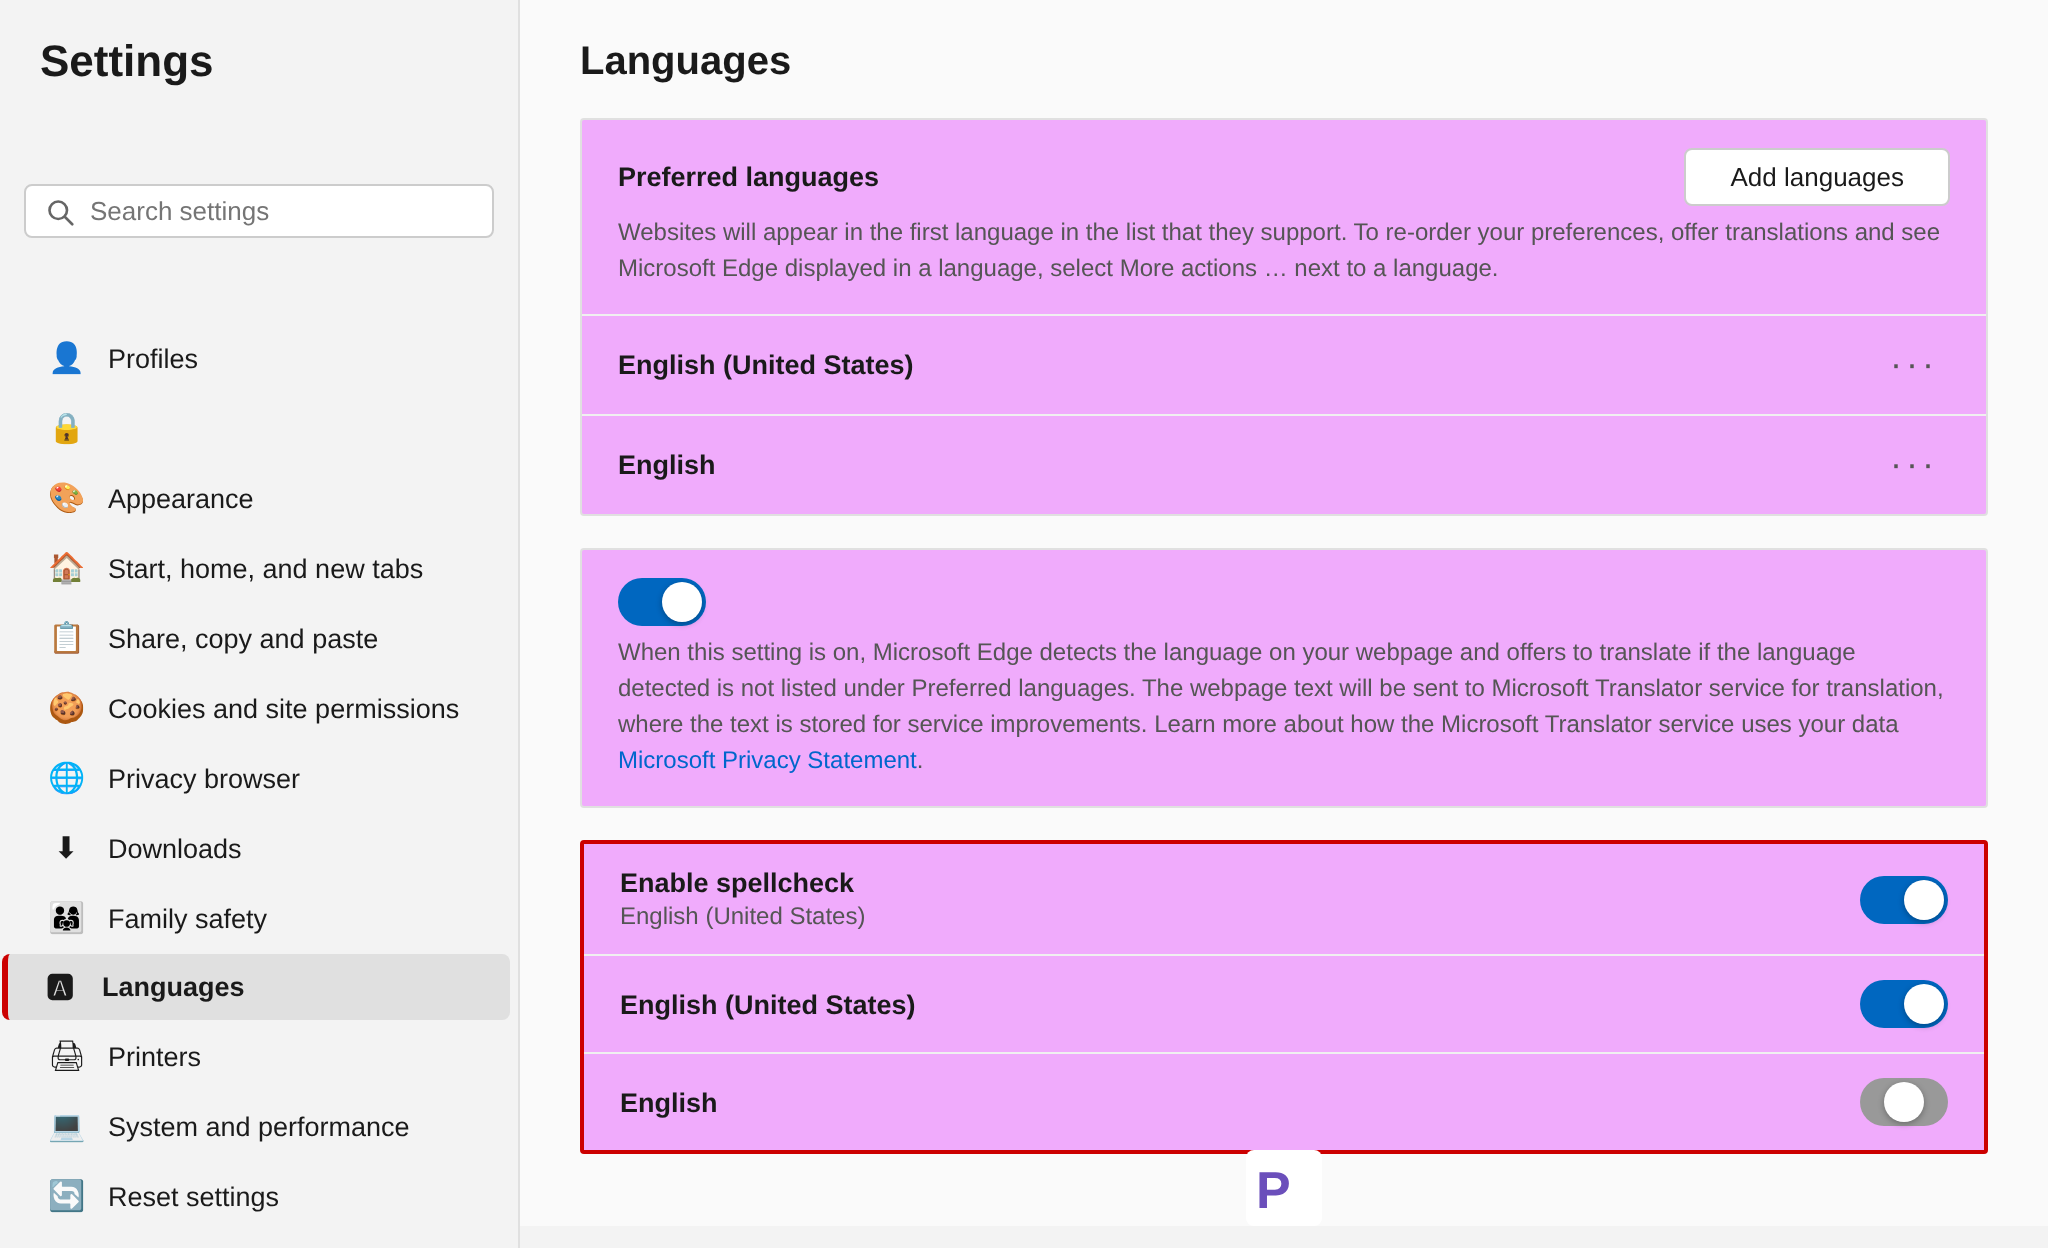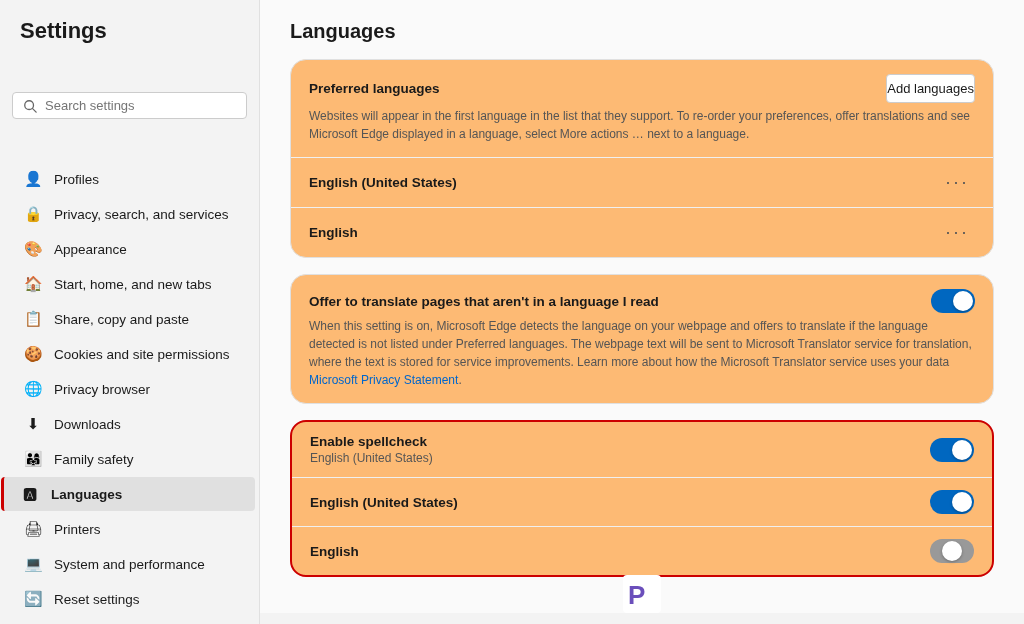--- a/index.html
+++ b/index.html
@@ -72,23 +72,23 @@
     }
     .page-title {
       font-size: 20px;
       font-weight: 600;
       margin-bottom: 16px;
       color: #1a1a1a;
     }
 
     
     .card {
-      background: #fdba74;
+      background: #f0abfc;
       border: 1px solid #e0e0e0;
-      border-radius: 16px;
+      border-radius: 2px;
       margin-bottom: 16px;
       padding: 0;
       overflow: hidden;
     }
     .card-row {
       padding: 14px 18px;
       border-bottom: 1px solid #f0f0f0;
     }
     .card-row:last-child { border-bottom: none; }
     .card-row-header {
@@ -123,21 +123,21 @@
       cursor: pointer;
       font-size: 18px;
       color: #555;
       padding: 2px 6px;
       letter-spacing: 2px;
     }
     .add-lang-btn {
       background: #fff;
       border: 1px solid #ccc;
       border-radius: 4px;
-      padding: 6px 0;
+      padding: 6px 22px;
       font-size: 13px;
       cursor: pointer;
       color: #1a1a1a;
     }
 
     
     .toggle {
       position: relative;
       width: 44px;
       height: 24px;
@@ -206,21 +206,20 @@
     </svg>
     <input type="text" placeholder="Search settings" style="">
   </div>
   <ul class="nav-list">
     <li class="nav-item">
       <span class="nav-icon">👤</span>
       <span>Profiles</span>
     </li>
     <li class="nav-item">
       <span class="nav-icon">🔒</span>
-      <span>Privacy, search, and services</span>
     </li>
     <li class="nav-item">
       <span class="nav-icon">🎨</span>
       <span>Appearance</span>
     </li>
     <li class="nav-item">
       <span class="nav-icon">🏠</span>
       <span>Start, home, and new tabs</span>
     </li>
     <li class="nav-item">
@@ -292,21 +291,20 @@
       </div>
       <div class="lang-entry">
         <span class="lang-name">English</span>
         <button class="dots-btn">···</button>
       </div>
     </div>
 
     <div class="card">
       <div class="card-row">
         <div class="card-row-header">
-          <div class="card-row-title">Offer to translate pages that aren't in a language I read</div>
           <label class="toggle">
             <div class="toggle-track on">
               <div class="toggle-thumb"></div>
             </div>
           </label>
         </div>
         <div class="card-row-desc">
           <span>When this setting is on, Microsoft Edge detects the language on your webpage and offers to translate if the language detected is not listed under Preferred languages. The webpage text will be sent to Microsoft Translator service for translation, where the text is stored for service improvements. Learn more about how the Microsoft Translator service uses your data</span>
           <a href="#" class="link-blue">Microsoft Privacy Statement</a>.
         </div>

